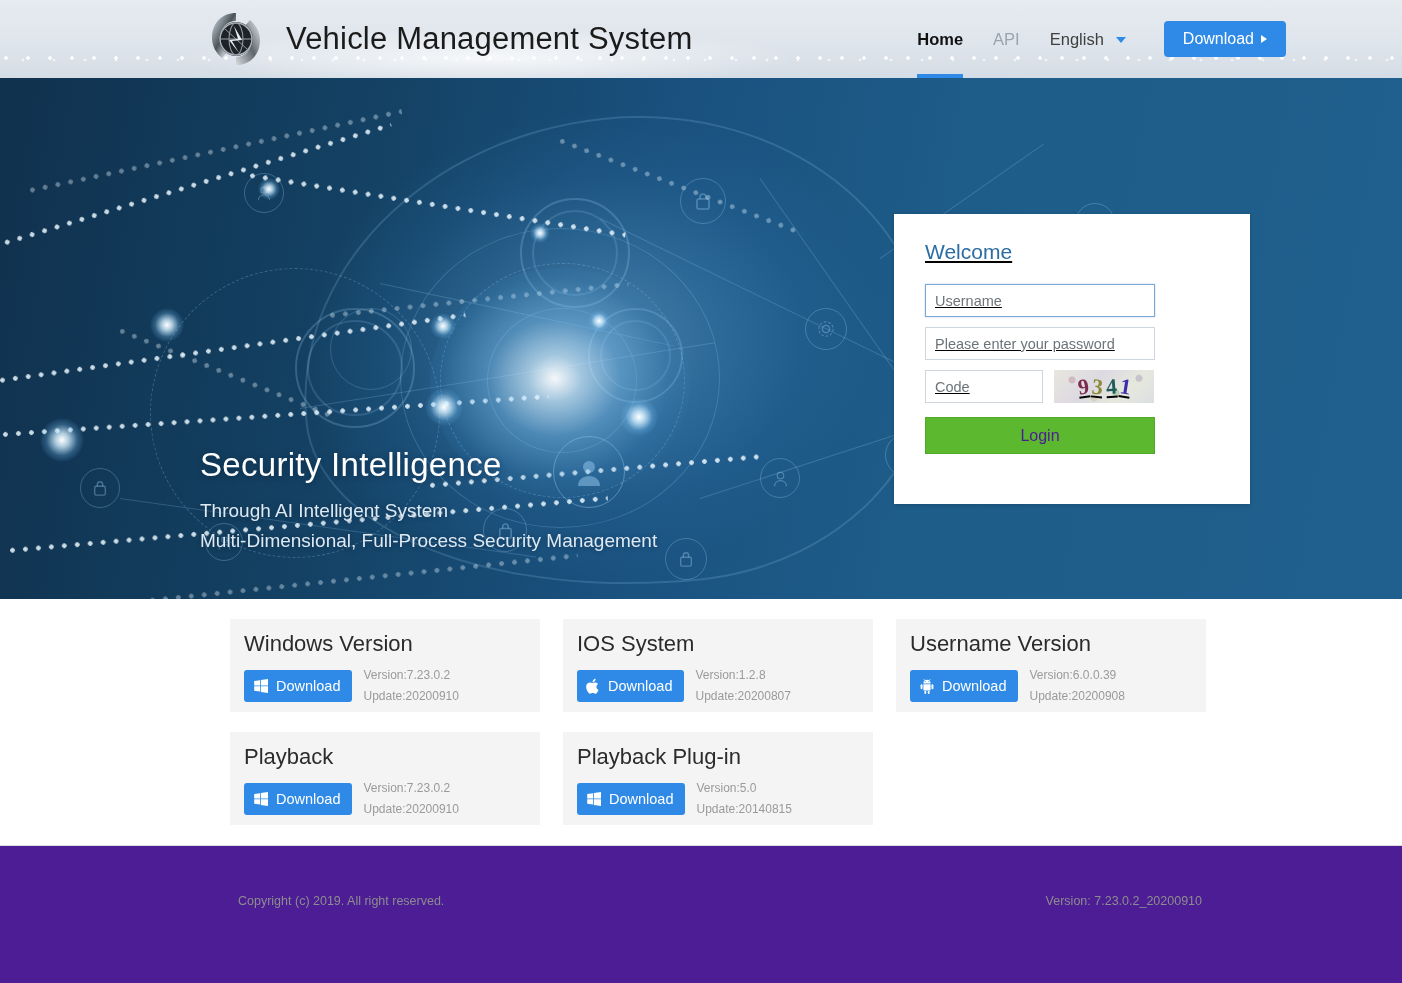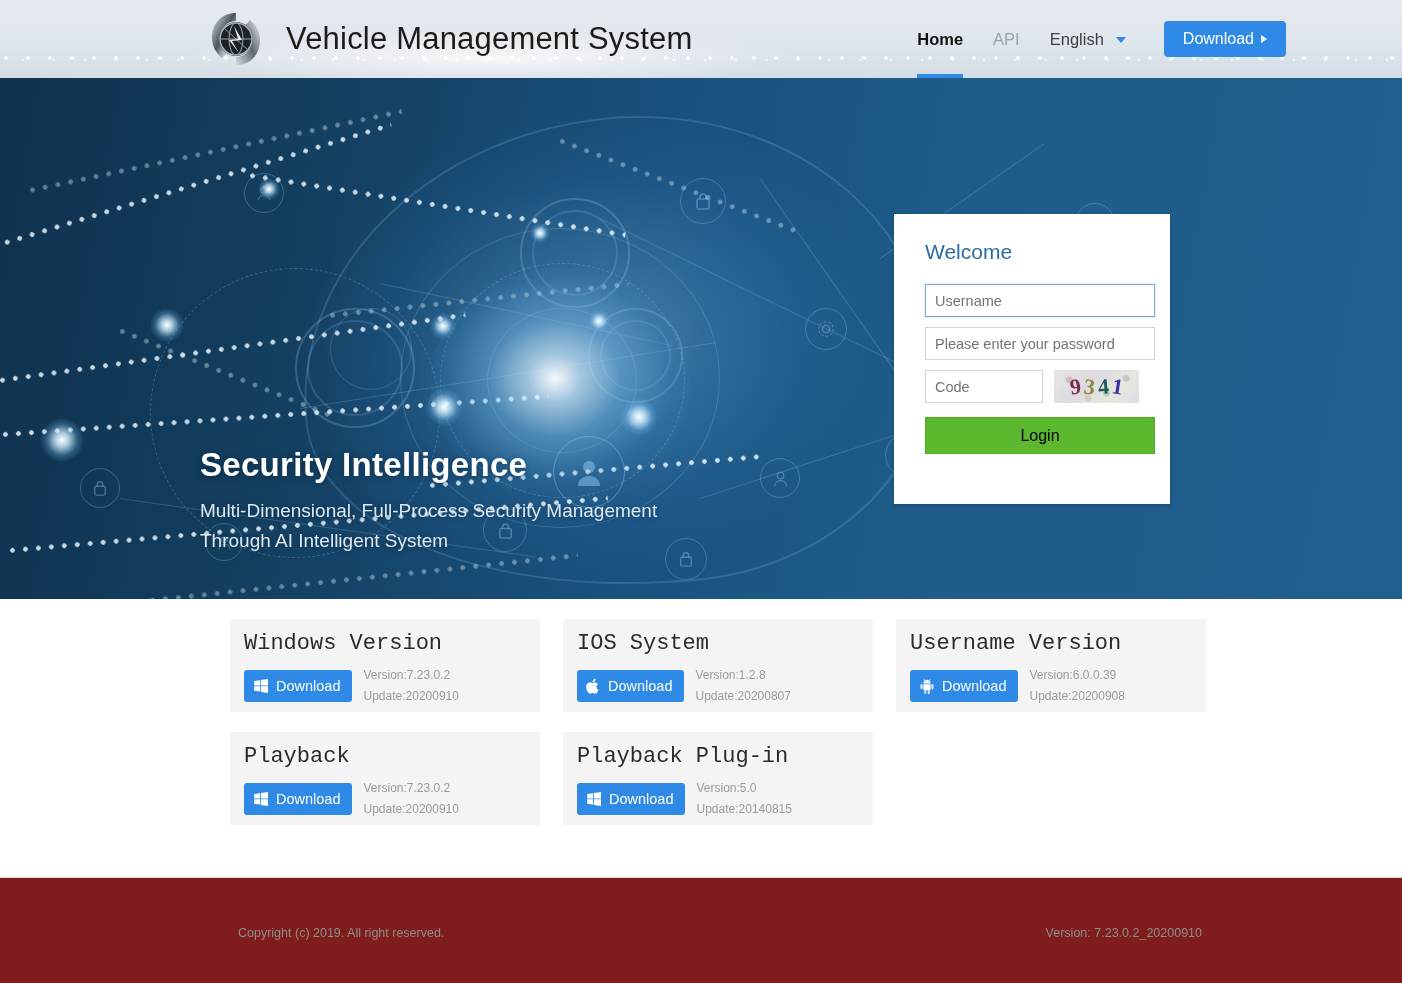--- a/index.html
+++ b/index.html
@@ -131,33 +131,34 @@
     background-size: 13px 5px; background-repeat: repeat-x;
     transform-origin: 0 50%;
   }
   .dotline.faint { opacity: .45; }
   .solidline {
     position:absolute; height:1px; background: rgba(160,210,250,.22);
     transform-origin: 0 50%;
   }
   .hero-text { position: absolute; left: 200px; top: 368px; z-index: 6; }
   .hero-h1 {
-    font-size: 33px; color: #ffffff; font-weight: 700; letter-spacing:.3px;
+    font-size: 33px; color: #ffffff; font-weight: 400; letter-spacing:.3px;
     text-shadow: 0 1px 6px rgba(0,20,45,.45); margin: 0 0 12px 0;
   }
   .hero-p {
     font-size: 19px; color: #dde9f3; line-height: 30px; margin:0;
     text-shadow: 0 1px 5px rgba(0,20,45,.4);
   }
 
   
   .login {
-    position:absolute; left: 894px; top: 214px; width: 276px; height: 290px;
+    position:absolute; left: 894px; top: 214px; width: 356px; height: 290px;
     background: #ffffff; z-index: 8;
     box-shadow: 0 1px 4px rgba(0,0,0,.18);
+    text-decoration: underline;
   }
   .login-title {
     font-size: 21px; color: #2b6ca3; font-weight: 400;
     margin: 26px 0 0 31px;
   }
   .login-form { margin: 20px 31px 0 31px; }
   .field {
     width: 230px; height: 33px; border: 1px solid #cfd6dd; background:#fff;
     font-size: 14.5px; color: #5d6468; padding: 0 9px; display:block;
     font-family: "Liberation Sans", sans-serif; outline: none; margin-bottom: 10px;
@@ -175,47 +176,47 @@
       radial-gradient(circle at 85% 25%, rgba(170,160,190,.5) 0 3px, transparent 4px),
       radial-gradient(circle at 40% 85%, rgba(200,190,150,.45) 0 3px, transparent 4px),
       linear-gradient(135deg, #e8e6de 0%, #ddd9e2 40%, #e6e8dd 70%, #dcdfe3 100%);
     display:flex; align-items:center; justify-content:center; gap: 3px;
   }
   .captcha span {
     font-family: "Liberation Serif", serif; font-size: 22px; font-weight: bold;
   }
   .btn-login {
     width: 230px; height: 37px; background: #5cb82e; border: 1px solid #52a828;
-    color: #000000; font-size: 16px; cursor: pointer; margin-top: 4px;
+    color: #4c1d95; font-size: 16px; cursor: pointer; margin-top: 4px;
     font-family: "Liberation Sans", sans-serif;
   }
 
   
   .cards { padding: 20px 0 0 0; background:#fff; }
   .card-row { display:flex; gap: 23px; margin-left: 230px; margin-bottom: 20px; }
   .card {
     width: 310px; height: 93px; background: #f4f4f4; padding: 12px 16px 0 14px;
     position: relative;
   }
   .card-title {
-    font-size: 22px; color: #2b2b2b; font-weight: 400; margin: 0 0 8px 0; line-height: 26px; font-family: Liberation Mono, monospace;
+    font-size: 22px; color: #2b2b2b; font-weight: 400; margin: 0 0 8px 0; line-height: 26px;
   }
   .card-body { display:flex; align-items:center; }
   .btn-card-dl {
     background: #2e8ae6; color:#fff; border:none; border-radius: 3px;
     height: 32px; padding: 0 11px 0 9px; display:flex; align-items:center; gap:7px;
     font-size: 14.5px; cursor:pointer; font-family:"Liberation Sans", sans-serif;
   }
   .btn-card-dl svg { display:block; flex:0 0 auto; }
   .card-meta { margin-left: 12px; font-size: 12px; color: #9a9a9a; line-height: 21px; }
 
   
   .footer {
-    position:absolute; left:0; right:0; bottom:0; height: 106px;
-    background: #7f1d1d; border-top: 1px solid #dcdcdc; margin-top: 38px;
+    position:absolute; left:0; right:0; bottom:0; height: 138px;
+    background: #4c1d95; border-top: 1px solid #dcdcdc; margin-top: 38px;
   }
   .footer-inner {
     display:flex; justify-content:space-between; align-items:center;
     padding: 48px 200px 0 238px; font-size: 12.5px; color: #8d8d8d;
   }
 </style>
 </head>
 <body>
 
 <div class="page">
@@ -377,22 +378,22 @@
       <div class="sparkle" style="left:620px;top:320px;width:38px;height:38px;"></div>
       <div class="sparkle" style="left:430px;top:235px;width:26px;height:26px;"></div>
       <div class="sparkle" style="left:588px;top:232px;width:22px;height:22px;"></div>
       <div class="sparkle" style="left:258px;top:100px;width:22px;height:22px;"></div>
       <div class="sparkle" style="left:530px;top:145px;width:20px;height:20px;"></div>
     </div>
 
     <div class="hero-text">
       <div class="hero-h1">Security Intelligence</div>
       <div class="hero-p">
+        <div>Through AI Intelligent System</div>
         <div>Multi-Dimensional, Full-Process Security Management</div>
-        <div>Through AI Intelligent System</div>
       </div>
     </div>
 
   </div>
 
   <div class="login">
     <div class="login-title">Welcome</div>
     <div class="login-form">
       <input class="field focused" type="text" placeholder="Username" style="">
       <input class="field" type="password" placeholder="Please enter your password" style="">

